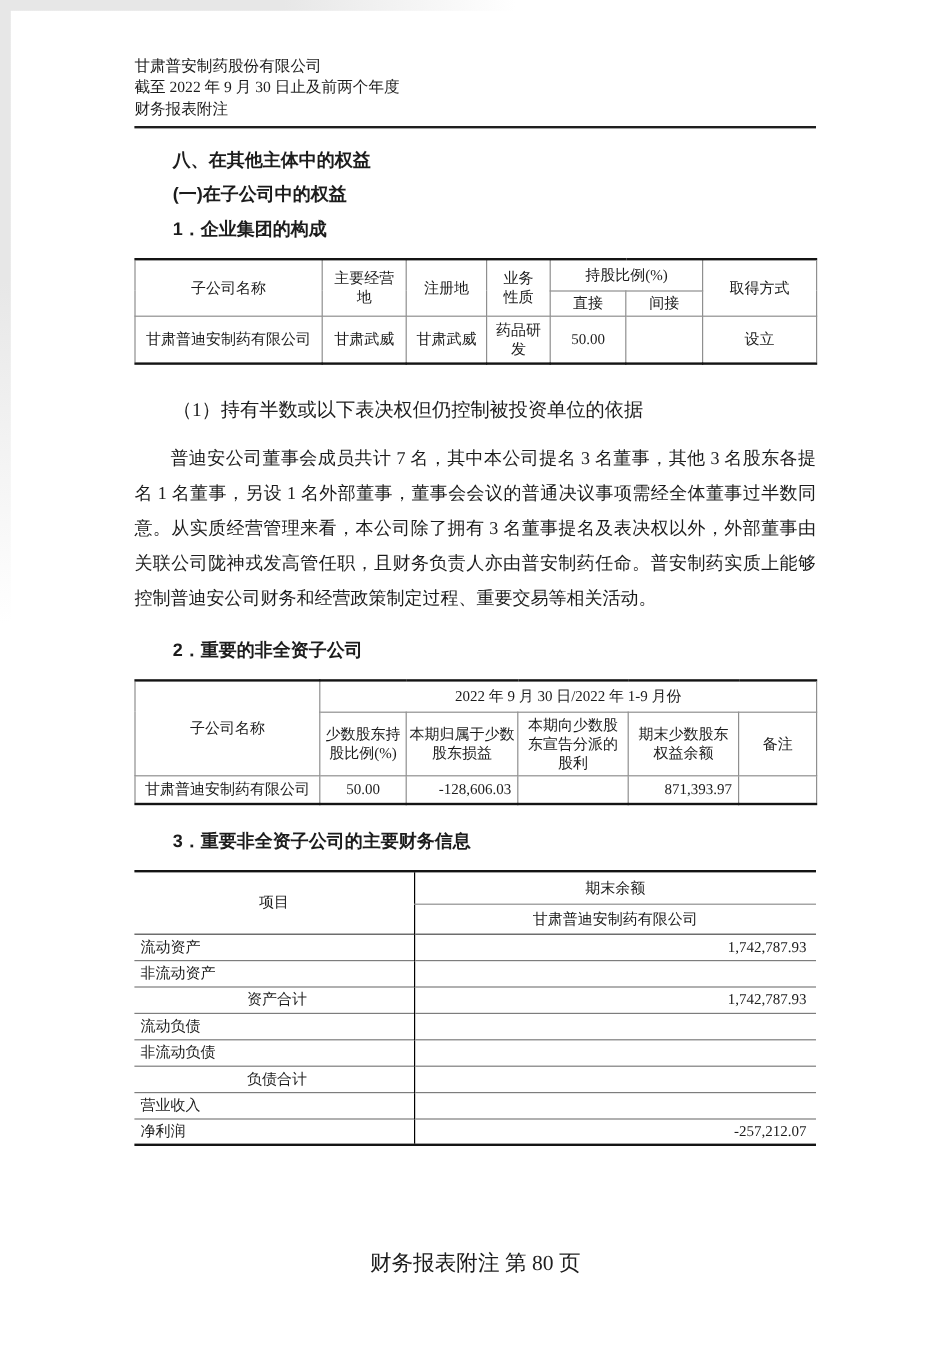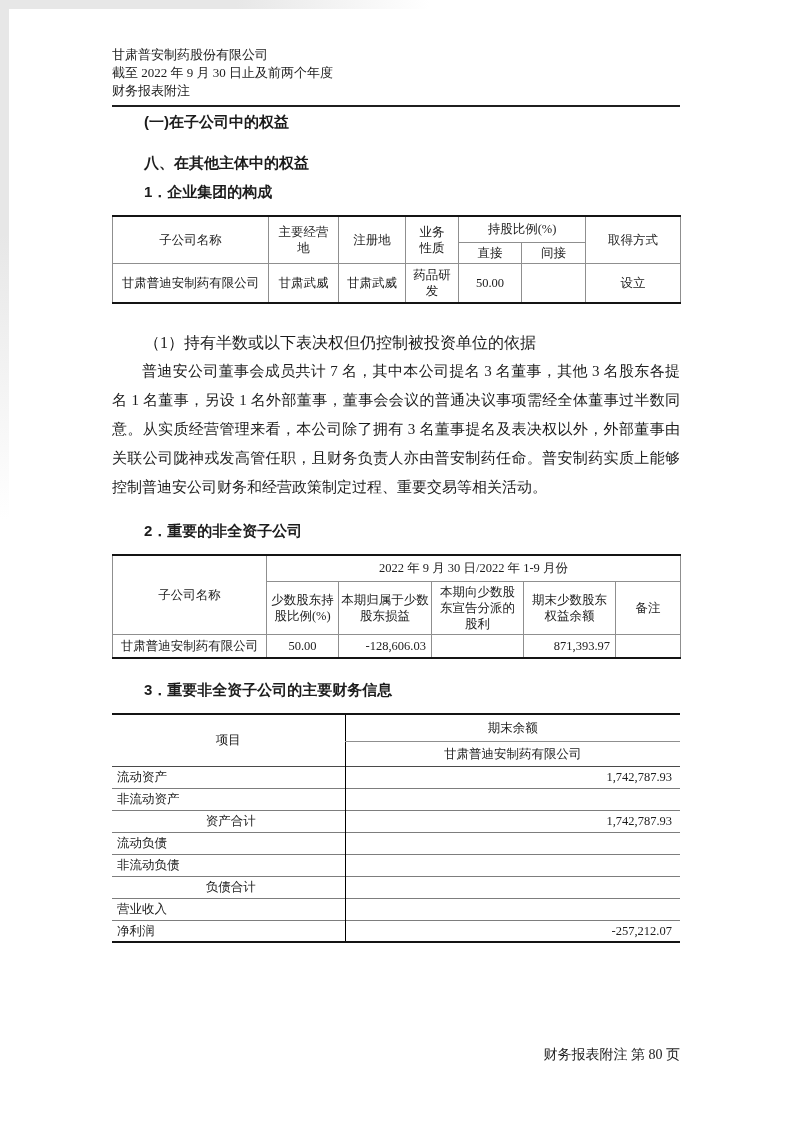--- a/index.html
+++ b/index.html
@@ -15,21 +15,21 @@
   .edge-left { position:absolute; left:0; top:0; width:9px; height:520px;
                background:linear-gradient(to bottom,#e7e7e7 45%,rgba(231,231,231,0)); }
 
   .content { position:absolute; left:112px; top:0; width:568px; }
 
   .doc-header { padding-top:46px; font-size:13px; line-height:18px; }
   .header-rule { border-bottom:2px solid #1f1f1f; margin-top:5px; }
 
   .para { font-size:15px; line-height:29px; text-align:justify; text-indent:2em; }
   .note1 { margin-top:30px; }
-  .basis-para { margin-top:0; }
+  .basis-para { margin-top:12px; }
 
   .hd { font-family:"Liberation Sans","DejaVu Sans",sans-serif; font-weight:bold;
         font-size:15px; line-height:29px; margin-left:32px; }
   .hd-1 { margin-top:12px; }
   .sub-heading { font-size:16px; line-height:29px; margin-top:24px; text-indent:2em; }
   .hd-2 { margin-top:14px; }
   .hd-3 { margin-top:16px; }
 
   table { width:100%; border-collapse:collapse; table-layout:fixed;
           font-size:12.5px; line-height:16px; }
@@ -59,41 +59,41 @@
   .fin-head-bottom th { height:25px; text-align:center; }
   .fin-table thead { border-bottom:1px solid #4a4a4a; }
   .fin-table tbody tr { border-top:1px solid #7d7d7d; }
   .fin-table tbody tr:first-child { border-top:none; }
   .fin-table tbody td { height:22px; }
   .fin-label { text-align:left; padding-left:5px;font-family:Liberation Serif, serif; }
   .fin-label-total { text-align:center; }
   .fin-value { text-align:right; padding-right:8px; }
 
   .doc-footer { position:absolute; left:112px; width:568px; bottom:58px;
-                text-align:right; font-size:14px; }
+                text-align:center; font-size:18px; }
 </style>
 </head>
 <body>
 
 <div class="page">
   <div class="edge-top"></div>
   <div class="edge-left"></div>
 
   <div class="content">
 
     <div class="doc-header">
       <div>甘肃普安制药股份有限公司</div>
       <div>截至 2022 年 9 月 30 日止及前两个年度</div>
       <div>财务报表附注</div>
     </div>
     <div class="header-rule"></div>
 
 
+    <div class="hd hd-1">八、在其他主体中的权益</div>
     <div class="hd">(一)在子公司中的权益</div>
-    <div class="hd hd-1">八、在其他主体中的权益</div>
     <div class="hd">1．企业集团的构成</div>
 
     <table class="grid-table">
       <colgroup>
         <col style="width:156px">
           <col style="width:70px">
           <col style="width:67px">
         <col style="width:53px">
           <col style="width:63px">
           <col style="width:64px">

